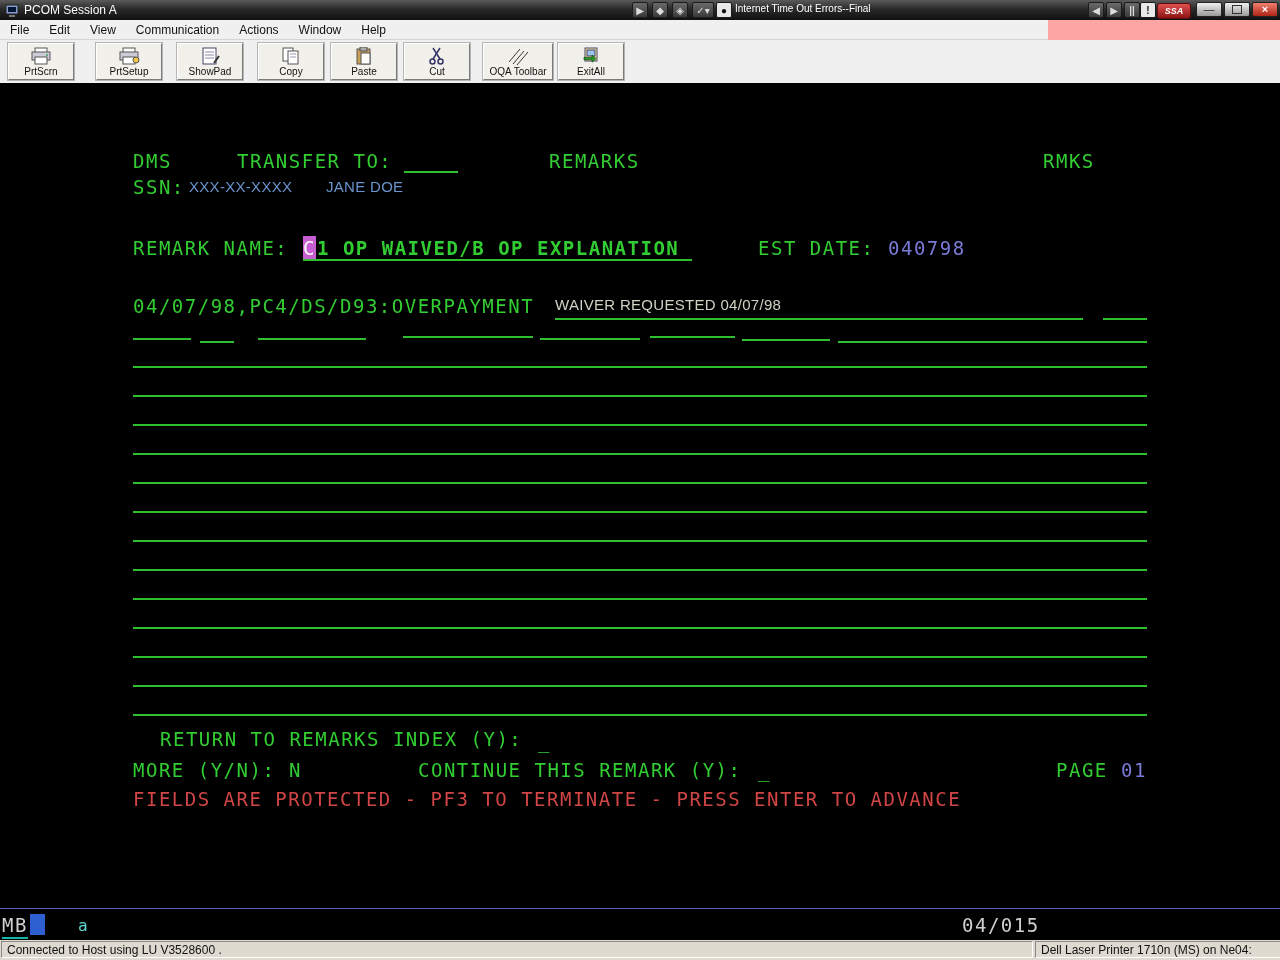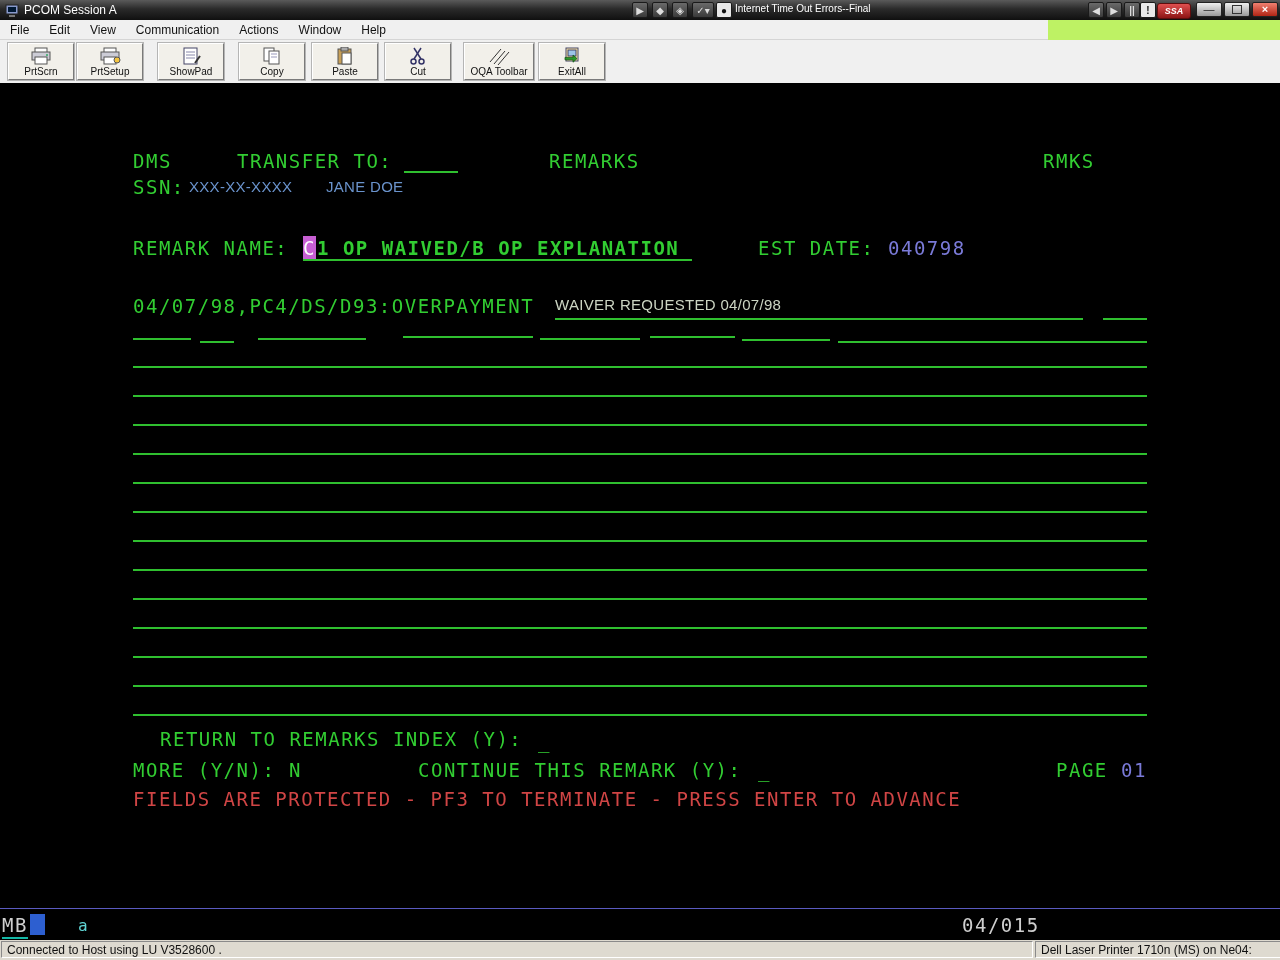--- a/index.html
+++ b/index.html
@@ -1,16 +1,16 @@
 <!DOCTYPE html>
 <html><head>
 <meta charset="utf-8">
 <style>
   html,body{margin:0;padding:0;background:#000;}
-  #app{position:relative;width:1280px;height:960px;overflow:hidden;background:#bef264;font-family:"Liberation Sans",sans-serif;}
+  #app{position:relative;width:1280px;height:960px;overflow:hidden;background:#fca5a5;font-family:"Liberation Sans",sans-serif;}
 
   
   #titlebar{position:absolute;top:0;left:0;width:1280px;height:20px;
     background:linear-gradient(#5a5a5a,#2a2a2a 45%,#101010);color:#fff;font-size:12px;}
   #titlebar .title{position:absolute;left:24px;top:3px;color:#fff;}
   .tb-ico{position:absolute;top:2px;width:16px;height:16px;display:flex;align-items:center;justify-content:center;
     font-size:10px;color:#ddd;background:linear-gradient(#6a6a6a,#3a3a3a);border:1px solid #1a1a1a;border-radius:2px;box-sizing:border-box;}
   #overlayTitle{position:absolute;left:735px;top:3px;color:#fff;font-size:10px;}
   #ssaBadge{position:absolute;left:1157px;top:3px;width:32px;height:14px;background:linear-gradient(#e05050,#8d1515);
     color:#fff;font-size:9px;font-style:italic;font-weight:bold;text-align:center;line-height:14px;border-radius:3px;border:1px solid #5d0d0d;}
@@ -106,21 +106,21 @@
       <span class="ic">
         <svg width="24" height="18" viewBox="0 0 24 18">
             <rect x="6" y="1" width="12" height="5" fill="#fff" stroke="#555"></rect>
             <rect x="3" y="5" width="18" height="8" fill="#ccccd6" stroke="#555"></rect>
             <rect x="6" y="10" width="12" height="7" fill="#fff" stroke="#555"></rect>
             <circle cx="18" cy="8" r="1" fill="#3a6"></circle>
           </svg>
       </span>
       <span class="lbl">PrtScrn</span>
     </div>
-    <div class="tbtn" style="margin-left:3px;">
+    <div class="tbtn" style="margin-left:22px;">
       <span class="ic">
         <svg width="24" height="18" viewBox="0 0 24 18">
             <rect x="6" y="1" width="12" height="5" fill="#fff" stroke="#555"></rect>
             <rect x="3" y="5" width="18" height="8" fill="#ccccd6" stroke="#555"></rect>
             <rect x="6" y="10" width="12" height="7" fill="#fff" stroke="#555"></rect>
             <circle cx="19" cy="13" r="3" fill="#f4c542" stroke="#555"></circle>
           </svg>
       </span>
       <span class="lbl">PrtSetup</span>
     </div>

